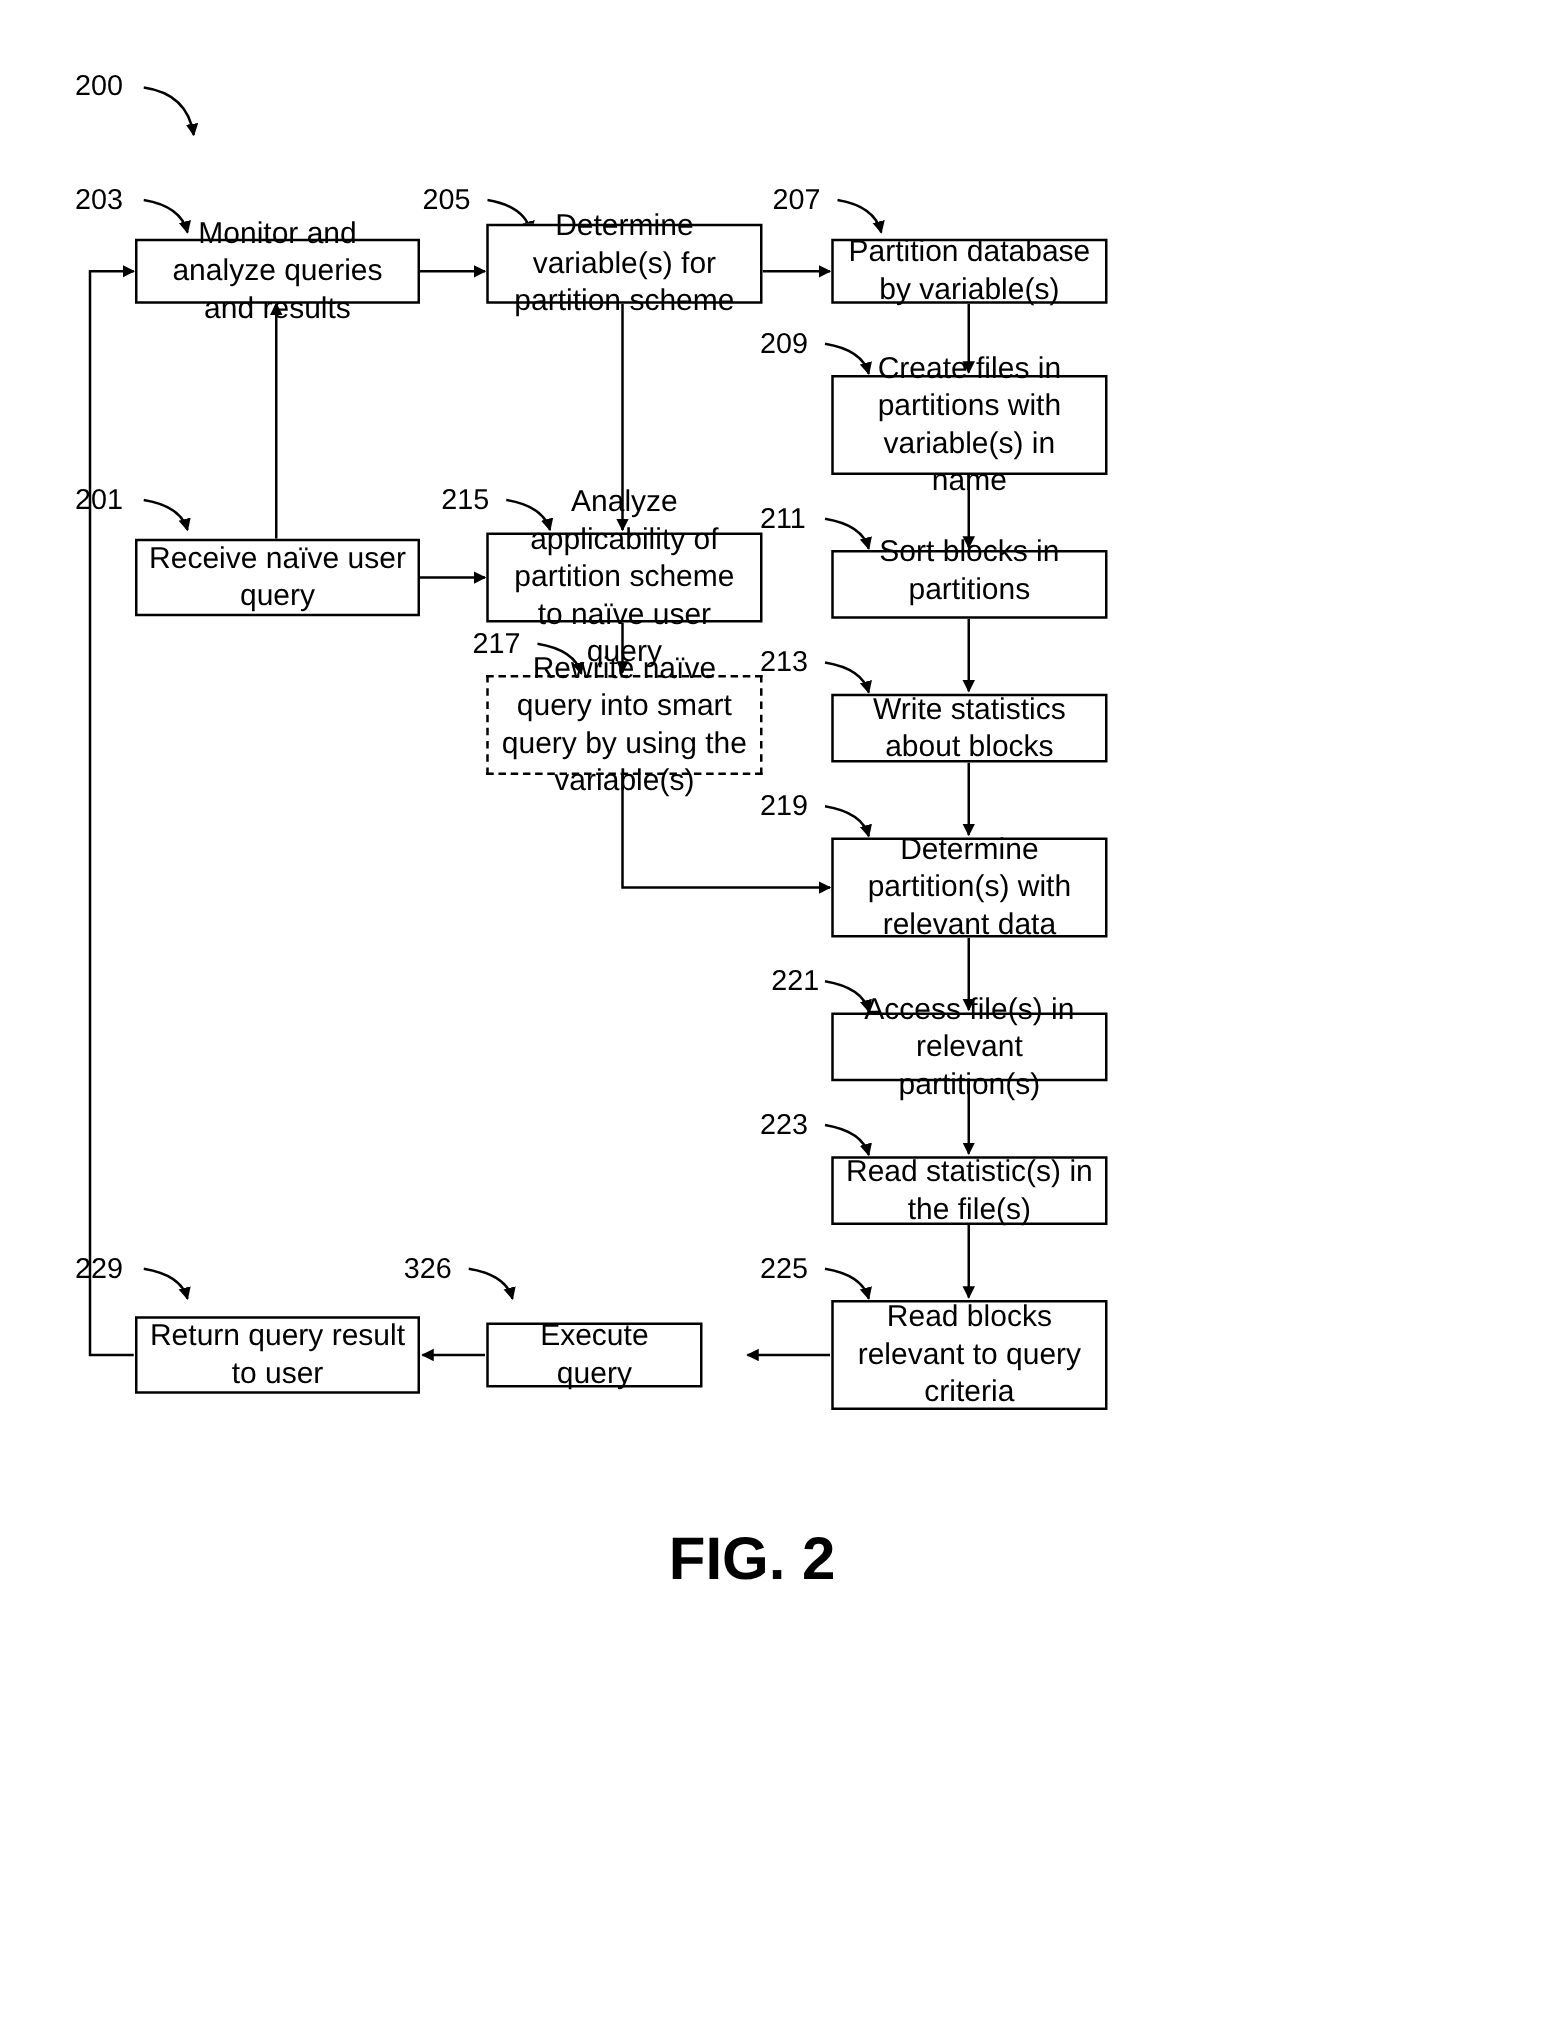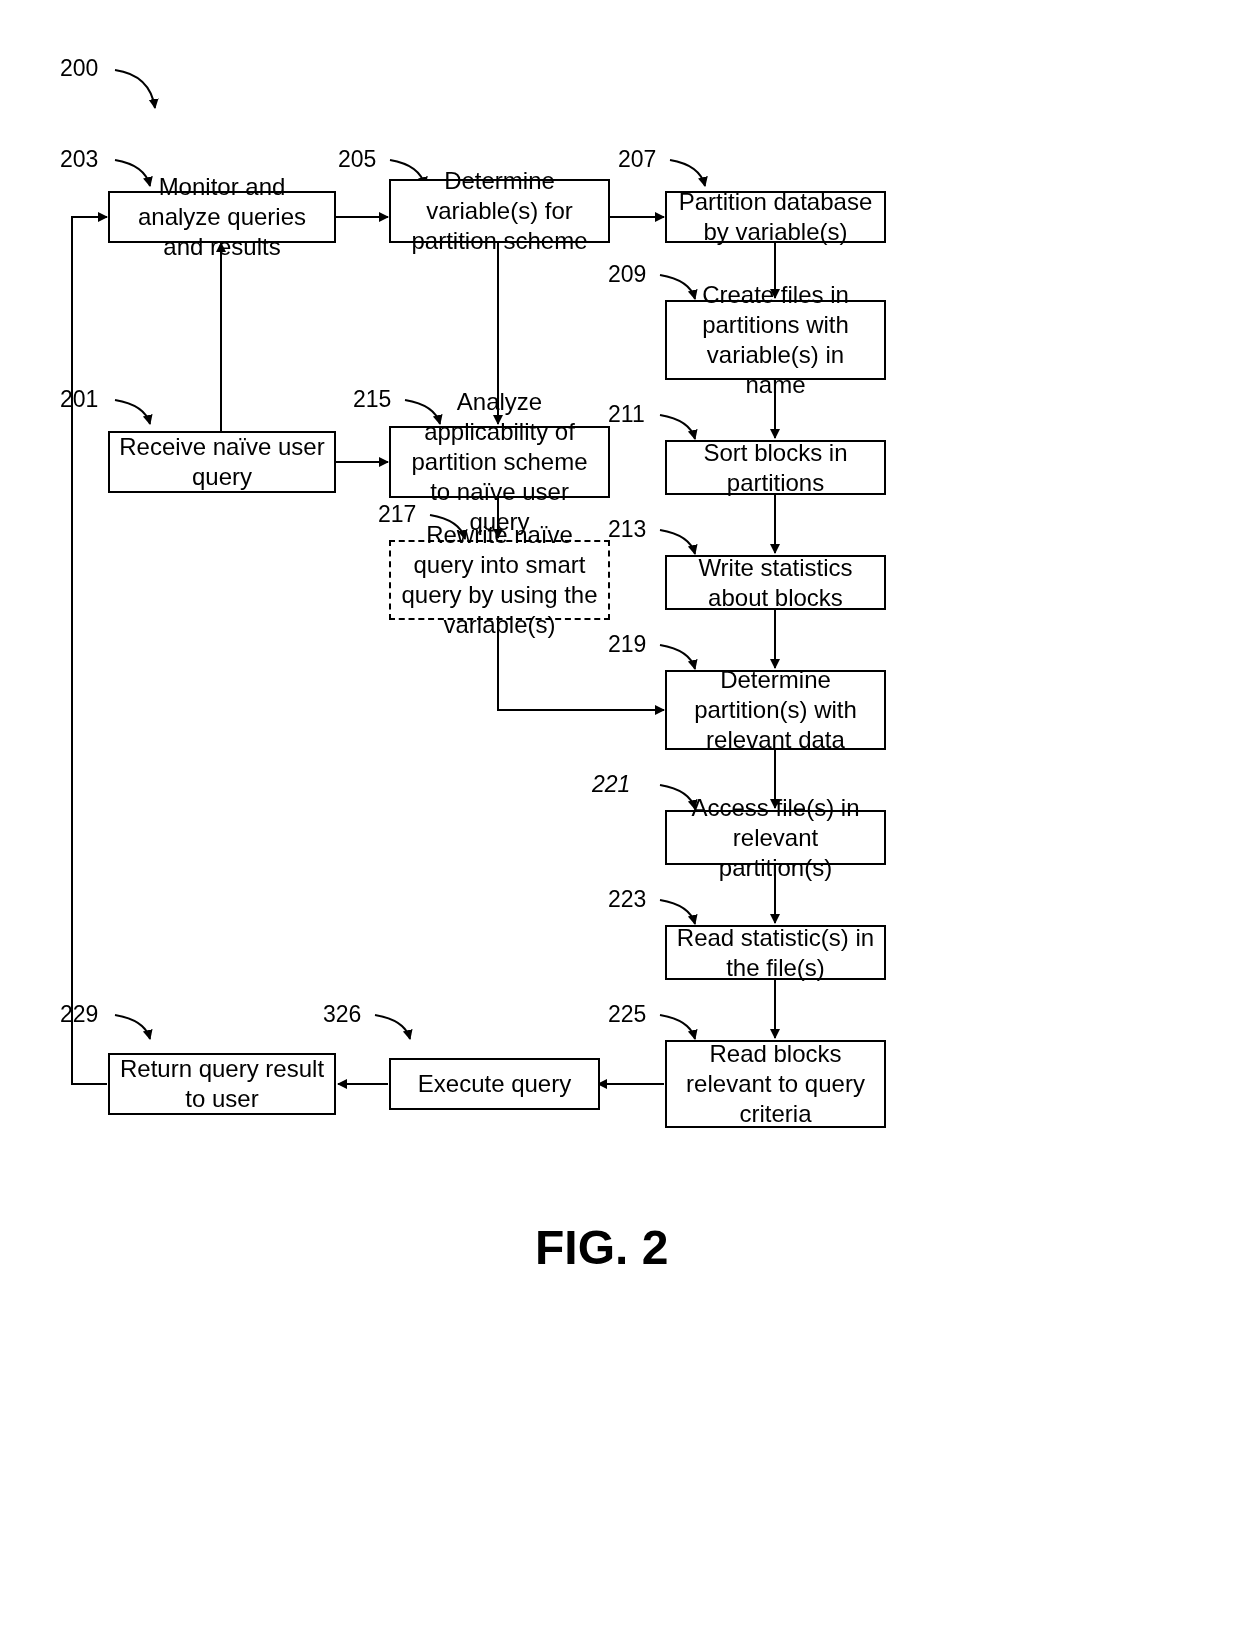--- a/index.html
+++ b/index.html
@@ -106,42 +106,42 @@
   <path d="M107 1084 L72 1084 L72 217 L107 217" fill="none" stroke="#000" stroke-width="2" marker-end="url(#ah)"></path>
 </svg>
 
 <div class="label" style="left:60px; top:146px;">203</div>
 <div class="label" style="left:338px; top:146px;">205</div>
 <div class="label" style="left:618px; top:146px;">207</div>
 <div class="label" style="left:608px; top:261px;">209</div>
 <div class="label" style="left:608px; top:401px;">211</div>
 <div class="label" style="left:608px; top:516px;">213</div>
 <div class="label" style="left:608px; top:631px;">219</div>
-<div class="label" style="left:592px; top:771px;font-style:italic;">221</div>
+<div class="label" style="left:617px; top:771px;">221</div>
 <div class="label" style="left:608px; top:886px;">223</div>
 <div class="label" style="left:608px; top:1001px;">225</div>
 <div class="label" style="left:60px; top:386px;">201</div>
 <div class="label" style="left:353px; top:386px;">215</div>
 <div class="label" style="left:378px; top:501px;">217</div>
 <div class="label" style="left:60px; top:1001px;">229</div>
 <div class="label" style="left:323px; top:1001px;">326</div>
 
 <div class="box" style="left:108px; top:191px; width:228px; height:52px;justify-content:flex-end;">
   <span>Monitor and analyze queries and results</span>
 </div>
 <div class="box" style="left:389px; top:179px; width:221px; height:64px;">
   <span>Determine variable(s) for partition scheme</span>
 </div>
 <div class="box" style="left:665px; top:191px; width:221px; height:52px;">
   <span>Partition database by variable(s)</span>
 </div>
 <div class="box" style="left:665px; top:300px; width:221px; height:80px;">
   <span>Create files in partitions with variable(s) in name</span>
 </div>
-<div class="box" style="left:665px; top:440px; width:221px; height:55px;">
+<div class="box" style="left:665px; top:440px; width:221px; height:55px;align-items:flex-end;">
   <span>Sort blocks in partitions</span>
 </div>
 <div class="box" style="left:665px; top:555px; width:221px; height:55px;">
   <span>Write statistics about blocks</span>
 </div>
 <div class="box" style="left:665px; top:670px; width:221px; height:80px;">
   <span>Determine partition(s) with relevant data</span>
 </div>
 <div class="box" style="left:665px; top:810px; width:221px; height:55px;">
   <span>Access file(s) in relevant partition(s)</span>
@@ -156,20 +156,20 @@
 <div class="box" style="left:108px; top:431px; width:228px; height:62px;">
   <span>Receive naïve user query</span>
 </div>
 <div class="box" style="left:389px; top:426px; width:221px; height:72px;">
   <span>Analyze applicability of partition scheme to naïve user query</span>
 </div>
 <div class="box dashed" style="left:389px; top:540px; width:221px; height:80px;">
   <span>Rewrite naïve query into smart query by using the variable(s)</span>
 </div>
 
-<div class="box" style="left:389px; top:1058px; width:211px; height:52px;">
+<div class="box" style="left:389px; top:1058px; width:173px; height:52px;">
   <span>Execute query</span>
 </div>
 <div class="box" style="left:108px; top:1053px; width:228px; height:62px;">
   <span>Return query result to user</span>
 </div>
 
 <div class="figcap" style="left:535px; top:1220px;">FIG. 2</div>
 
 </body></html>

